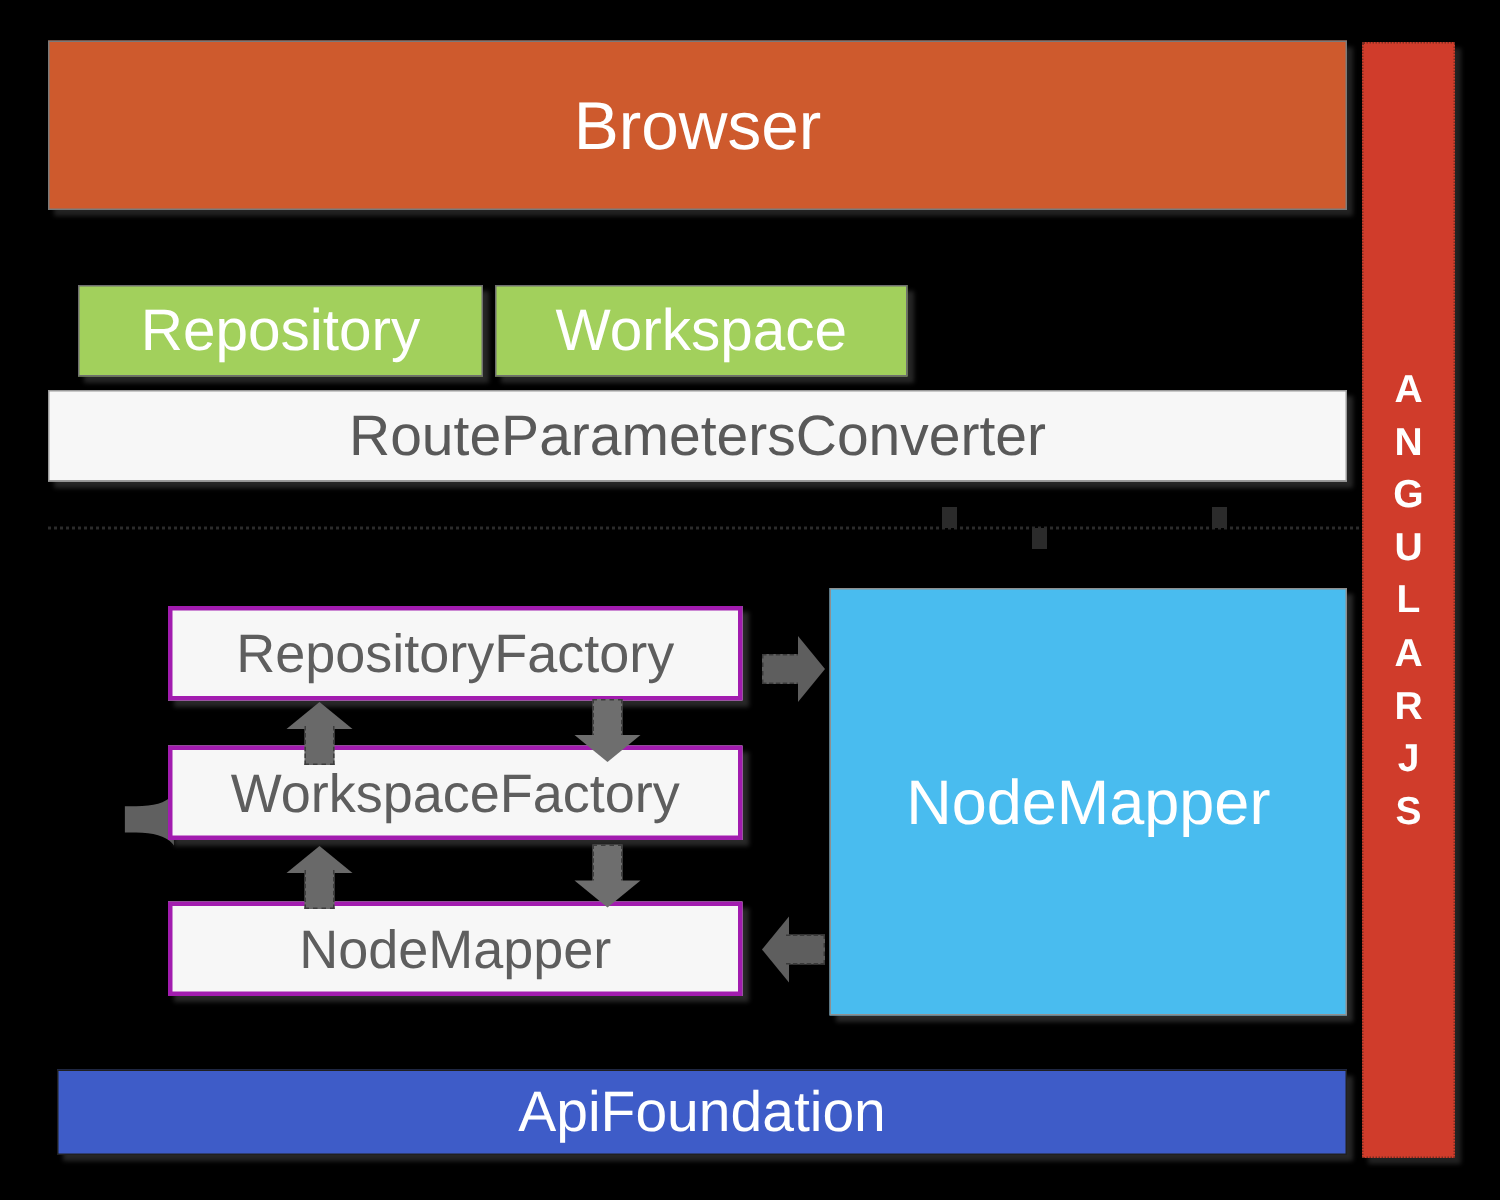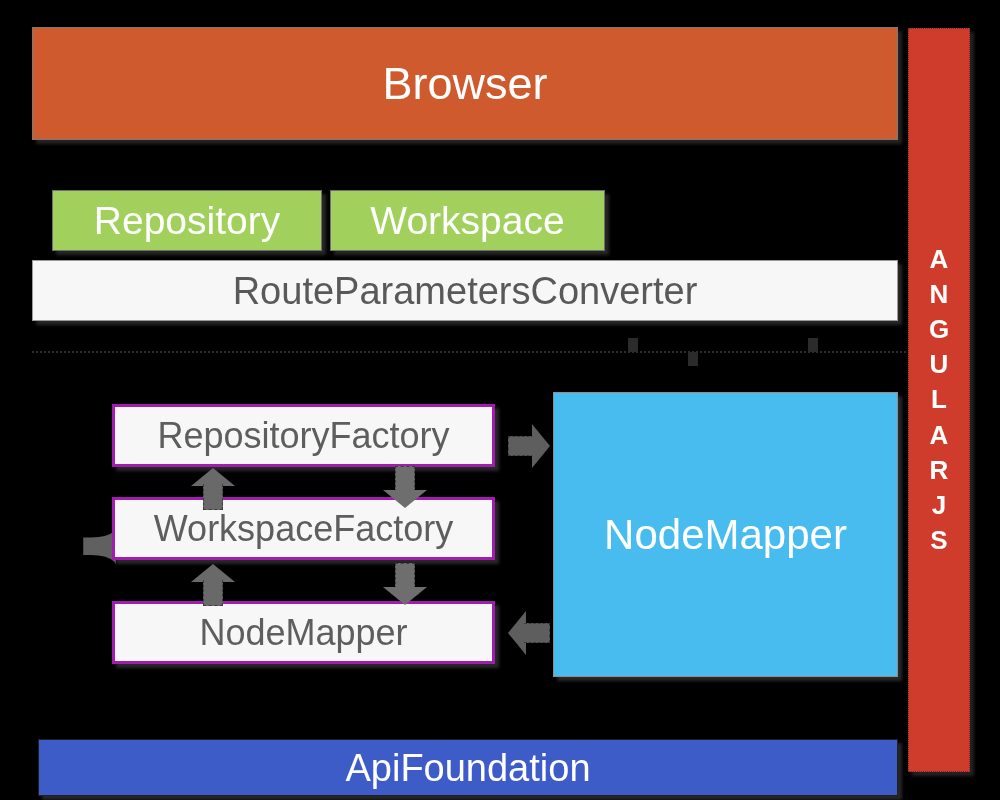--- a/index.html
+++ b/index.html
@@ -124,21 +124,21 @@
     background: #49BCEF;
     border: 1px solid #8f8f8f;
     color: #ffffff;
     font-size: 42px;
     box-shadow: 4px 4px 3px rgba(50,50,50,0.8);
   }
 
   
   .apifoundation-box {
     left: 38px;
-    top: 739px;
+    top: 713px;
     width: 860px;
     height: 57px;
     background: #3E5CC8;
     border: 1px solid #202020;
     color: #ffffff;
     font-size: 38px;
     box-shadow: 4px 4px 3px rgba(45,45,45,0.85);
   }
 
   

